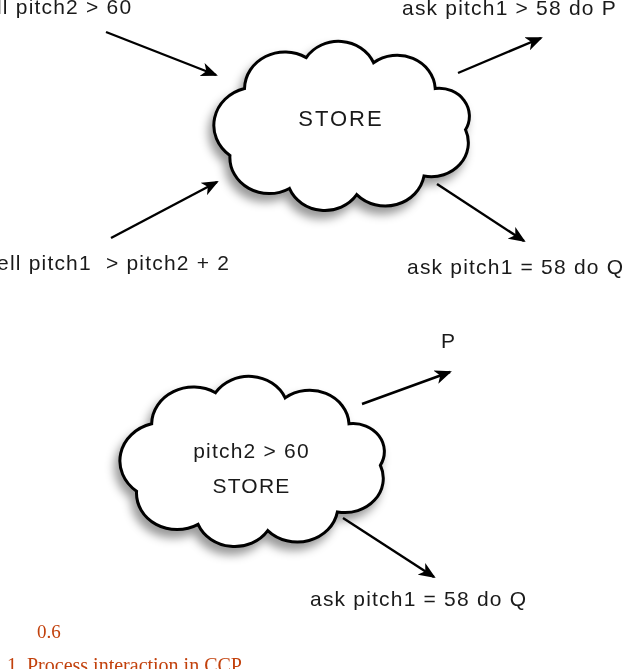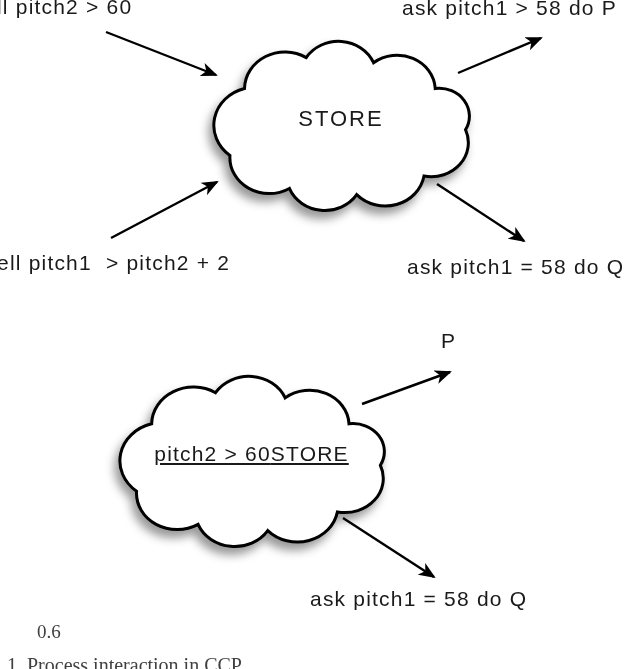--- a/index.html
+++ b/index.html
@@ -17,26 +17,26 @@
     position:absolute;overflow:visible;
     filter:drop-shadow(-4px 7px 5px rgba(0,0,0,0.40));
   }
   svg.cloud path{fill:#ffffff;stroke:#000;stroke-width:3;}
   .cloud-text-1{
     position:absolute;left:212px;top:38px;width:258px;height:169px;
     display:flex;align-items:center;justify-content:center;
     font-size:22px;letter-spacing:2px;padding-bottom:8px;box-sizing:border-box;
   }
   .cloud-text-2{
-    position:absolute;left:118px;top:373px;width:267px;height:170px;
-    display:flex;flex-direction:row;align-items:center;justify-content:center;
+    position:absolute;left:118px;top:387px;width:267px;height:170px;
+    display:flex;flex-direction:column;align-items:center;justify-content:center;
     font-size:21px;letter-spacing:1.2px;line-height:35px;white-space:pre;
-    padding-bottom:9px;box-sizing:border-box;text-align:center;text-decoration:underline;
+    padding-bottom:9px;box-sizing:border-box;text-align:center;
   }
-  .serif{font-family:"Liberation Serif",serif;letter-spacing:0;color:#404040;}
+  .serif{font-family:"Liberation Serif",serif;letter-spacing:0;color:#c2410c;}
   .footnum{position:absolute;left:37px;top:620px;font-size:19px;line-height:24px;}
   .caption{position:absolute;left:7px;top:653px;font-size:20px;line-height:25px;white-space:pre;}
 </style>
 </head>
 <body>
 
 <div class="page">
 
   <svg class="arrows" width="640" height="669" aria-hidden="true">
     <defs>

